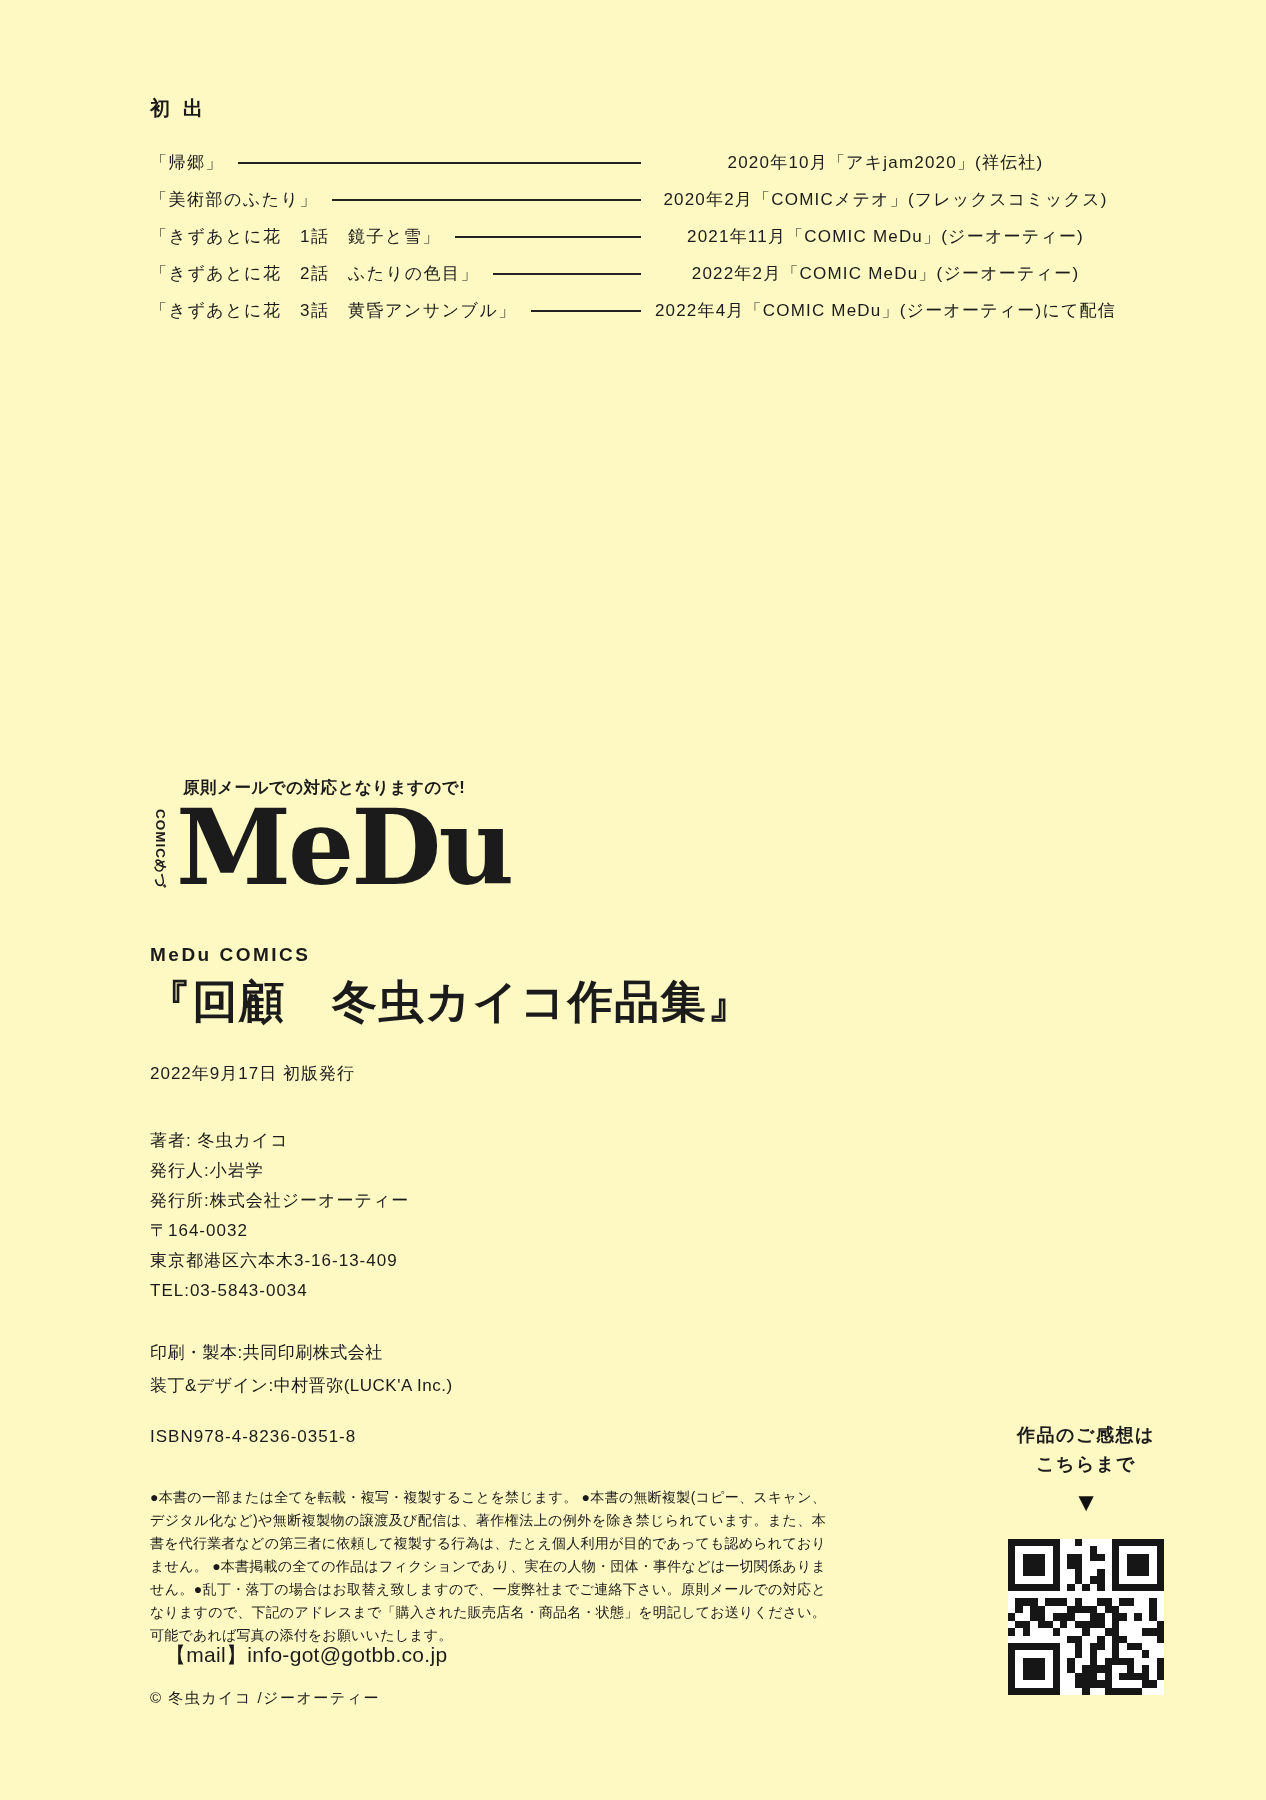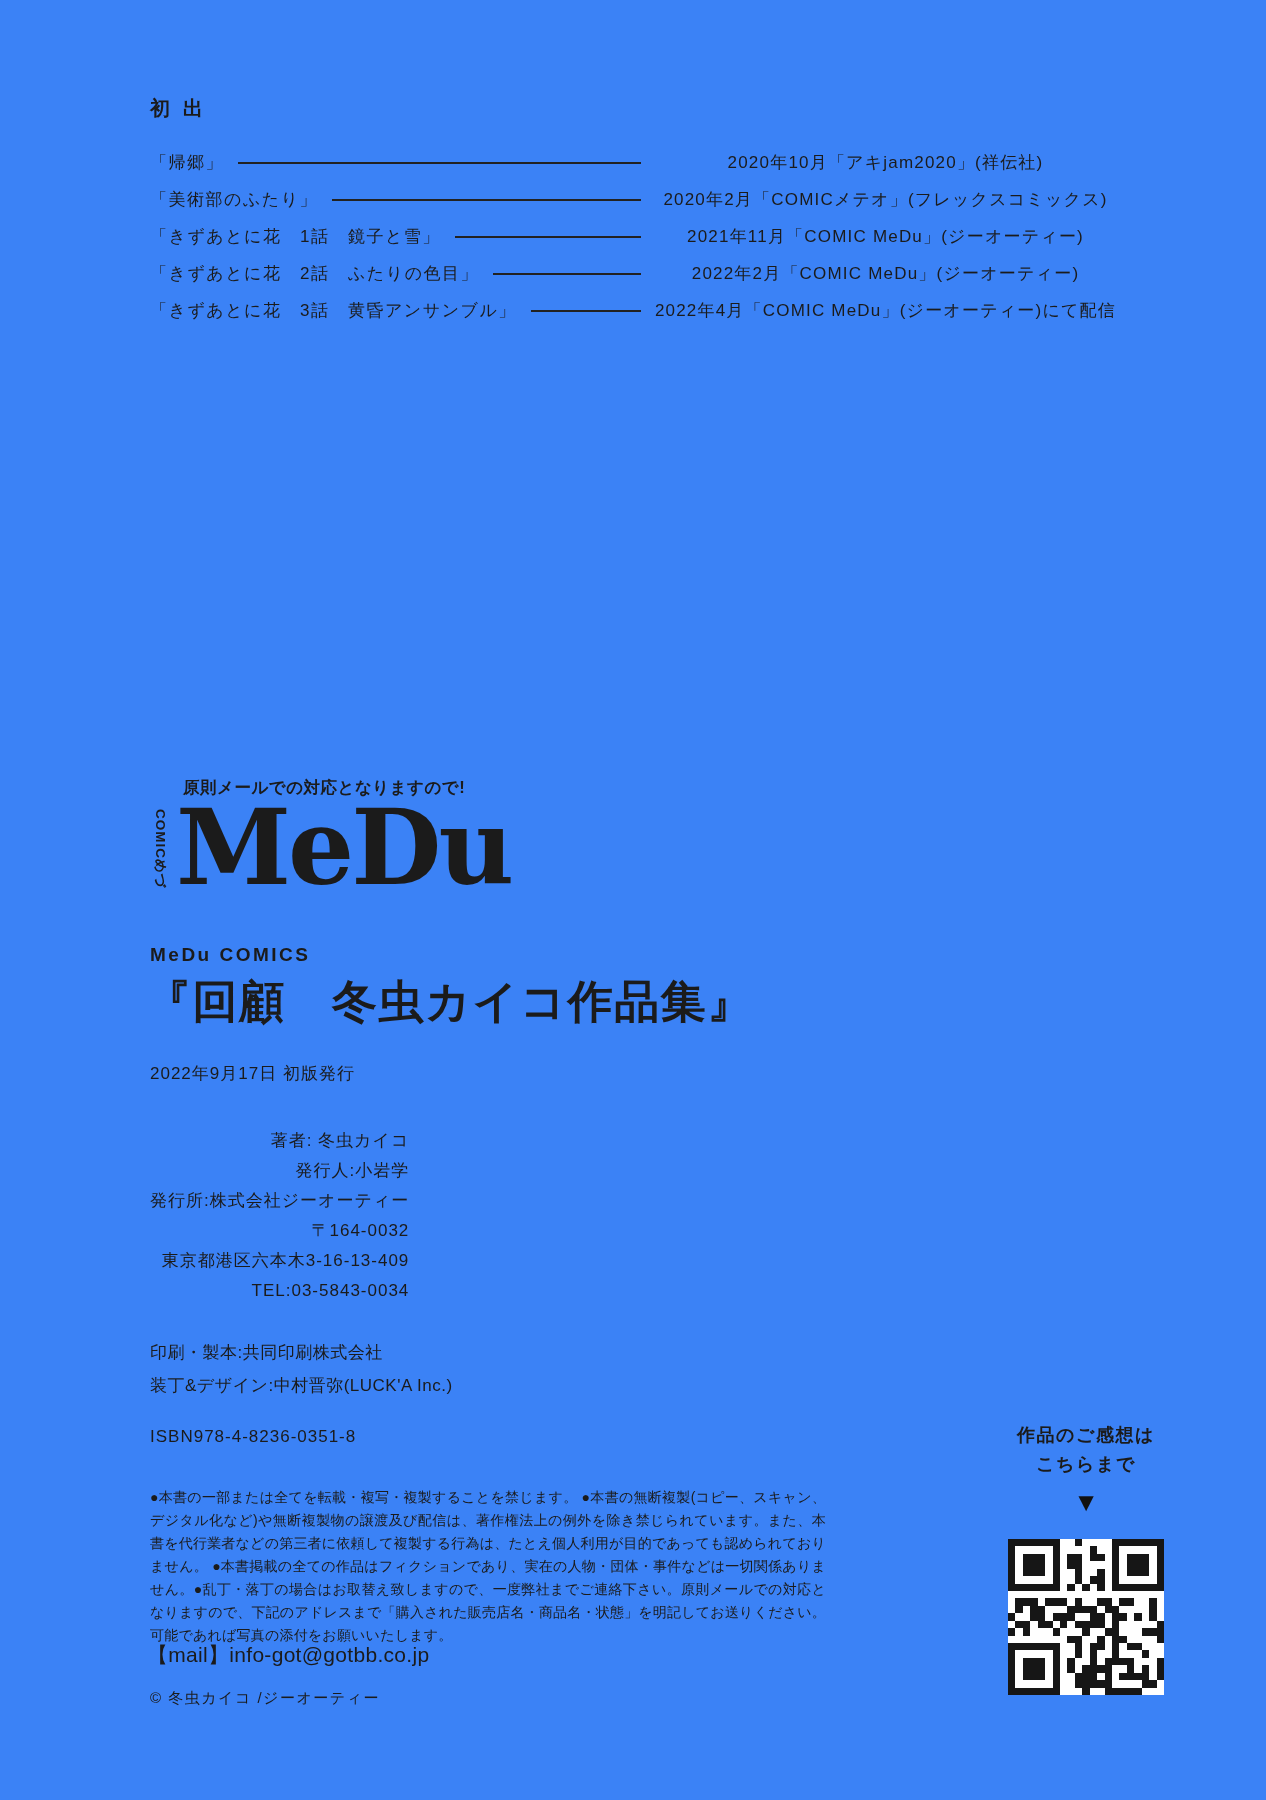--- a/index.html
+++ b/index.html
@@ -1,20 +1,20 @@
 <!DOCTYPE html>
 <html lang="ja"><head>
 <meta charset="utf-8">
 <style>
   html,body{margin:0;padding:0;background:#e8e8e8;}
   .page{
     position:relative;
     width:1266px;height:1800px;
     margin:0 auto;
-    background:#3b82f6;
+    background:#fef9c3;
     color:#1b1b1b;
     font-family:"Liberation Sans","DejaVu Sans",sans-serif;
     overflow:hidden;
   }
   .abs{position:absolute;}
 
   
   .shoshutsu-heading{
     left:150px;top:95px;
     font-size:20px;font-weight:bold;letter-spacing:13px;
@@ -39,29 +39,29 @@
   .logo-wordmark{
     left:176px;top:800px;
     font-family:"DejaVu Serif","Liberation Serif",serif;
     font-weight:bold;font-size:104px;line-height:96px;letter-spacing:-3px;
   }
 
   
   .imprint{left:150px;top:944px;font-size:19px;font-weight:bold;letter-spacing:2.5px;}
   .book-title{left:146px;top:972px;font-size:45px;font-weight:bold;letter-spacing:1.5px;white-space:nowrap;}
   .print-date{left:150px;top:1062px;font-size:17px;letter-spacing:1px;}
-  .publisher-block{left:150px;top:1126px;font-size:17px;line-height:30px;letter-spacing:1px;text-align:right;}
+  .publisher-block{left:150px;top:1126px;font-size:17px;line-height:30px;letter-spacing:1px;}
   .production-block{left:150px;top:1336px;font-size:17px;line-height:33px;letter-spacing:0.5px;}
   .isbn{left:150px;top:1427px;font-size:17px;letter-spacing:1px;}
   .legal{
     left:150px;top:1486px;width:676px;
     font-size:14px;line-height:23px;letter-spacing:0.2px;
     text-align:justify;
   }
-  .mail{left:147px;top:1641px;font-size:21px;font-weight:500;letter-spacing:0.3px;}
+  .mail{left:165px;top:1641px;font-size:21px;font-weight:500;letter-spacing:0.3px;}
   .copyright{left:150px;top:1689px;font-size:15px;letter-spacing:1.5px;}
 
   
   .feedback{left:1000px;top:1421px;width:172px;text-align:center;}
   .feedback-line{font-size:18px;font-weight:bold;letter-spacing:1.5px;line-height:29px;}
   .feedback-arrow{font-size:26px;line-height:26px;margin-top:10px;color:#111;}
   .qr{display:block;margin:24px auto 0 auto;width:156px;height:156px;background:#fff;}
 </style>
 </head>
 <body>

